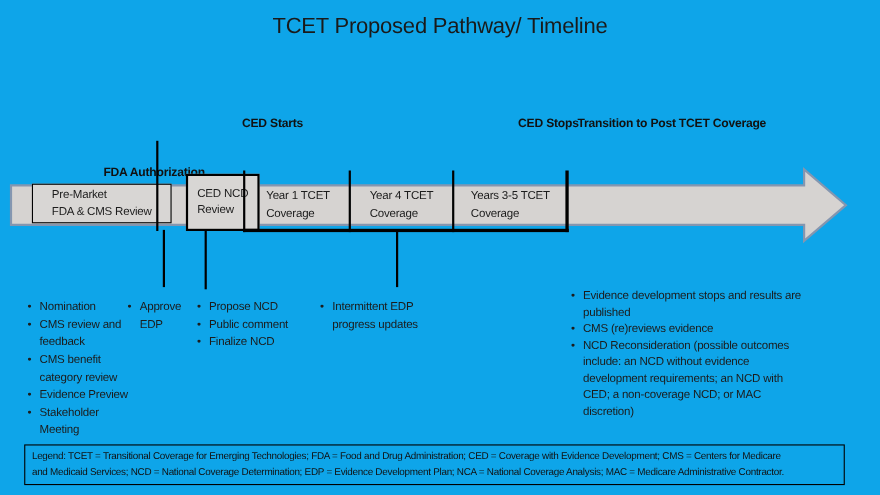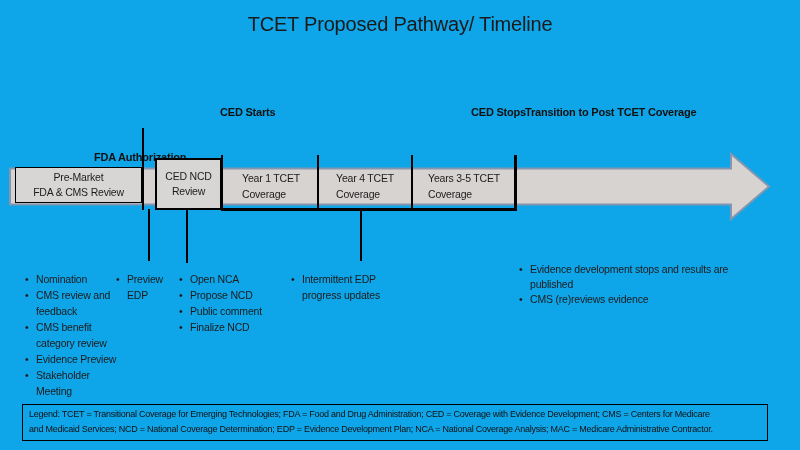--- a/index.html
+++ b/index.html
@@ -18,21 +18,21 @@
   }
   #ms-fda{left:94px;margin-top:45px;} #ms-ced-starts{left:220px;}
   #ms-ced-stops{left:451px;margin-left:20px;} #ms-transition{left:525px;}
 
   .arrow-svg{position:absolute; left:0; top:0;}
 
   .phase-box{
     position:absolute; background:var(--box-fill,#d8d6d4);
     border:1.6px solid #000; box-sizing:border-box;
     display:flex; align-items:center; justify-content:center;
-    text-align:center; font-size:10.5px; line-height:15.5px; white-space:pre-line;
+    font-size:10.5px; line-height:15.5px; white-space:pre-line;margin-left:14px;
   }
   #box-premarket{left:15px; top:167px; width:127px; height:36px;}
   #box-cedncd{left:155px; top:158px; width:67px; height:52px; border-width:2px;}
 
   .vline{position:absolute; background:var(--line,#000);}
   #marker-fda{left:141.5px; top:128px; width:2.5px; height:82px;}
   .divider{width:2.5px; top:155px; height:56px;}
   #div-1{left:220.5px;} #div-2{left:316.5px;} #div-3{left:410.5px;} #div-4{left:514px;}
   #bracket{position:absolute; left:220.5px; top:208px; width:296px; height:2.5px; background:var(--line,#000);}
 
@@ -108,32 +108,32 @@
   <div class="vline tick" id="tick-edp"></div>
 
   <ul class="bullets" id="list-premarket">
       <li>Nomination</li>
       <li>CMS review and feedback</li>
       <li>CMS benefit category review</li>
       <li>Evidence Preview</li>
       <li>Stakeholder Meeting</li>
     </ul>
   <ul class="bullets" id="list-approve">
-      <li>Preview EDP</li>
+      <li>Approve EDP</li>
     </ul>
   <ul class="bullets" id="list-nca">
-      <li>Open NCA</li>
       <li>Propose NCD</li>
       <li>Public comment</li>
       <li>Finalize NCD</li>
     </ul>
   <ul class="bullets" id="list-edp">
       <li>Intermittent EDP progress updates</li>
     </ul>
   <ul class="bullets" id="list-post">
       <li>Evidence development stops and results are published</li>
       <li>CMS (re)reviews evidence</li>
+      <li>NCD Reconsideration (possible outcomes include: an NCD without evidence development requirements; an NCD with CED; a non-coverage NCD; or MAC discretion)</li>
     </ul>
 
   <div class="legend-box">Legend:  TCET = Transitional Coverage for Emerging Technologies; FDA = Food and Drug Administration; CED = Coverage with Evidence Development; CMS = Centers for Medicare
 and Medicaid Services; NCD = National Coverage Determination; EDP = Evidence Development Plan; NCA = National Coverage Analysis; MAC = Medicare Administrative Contractor.</div>
 
 </div>
 
 </body></html>

